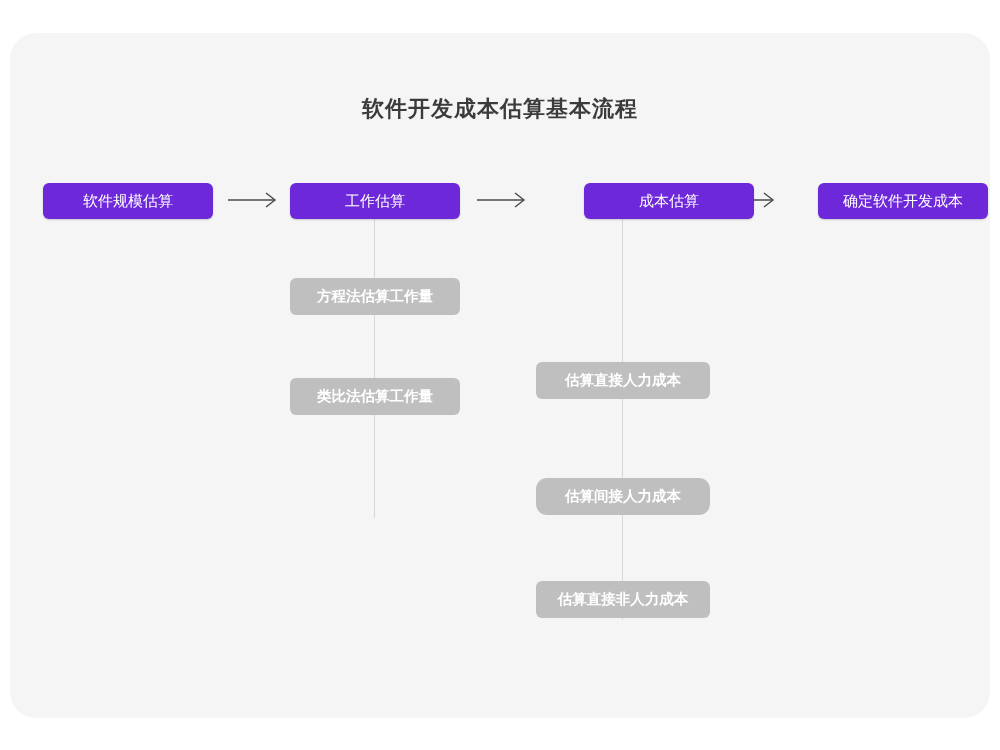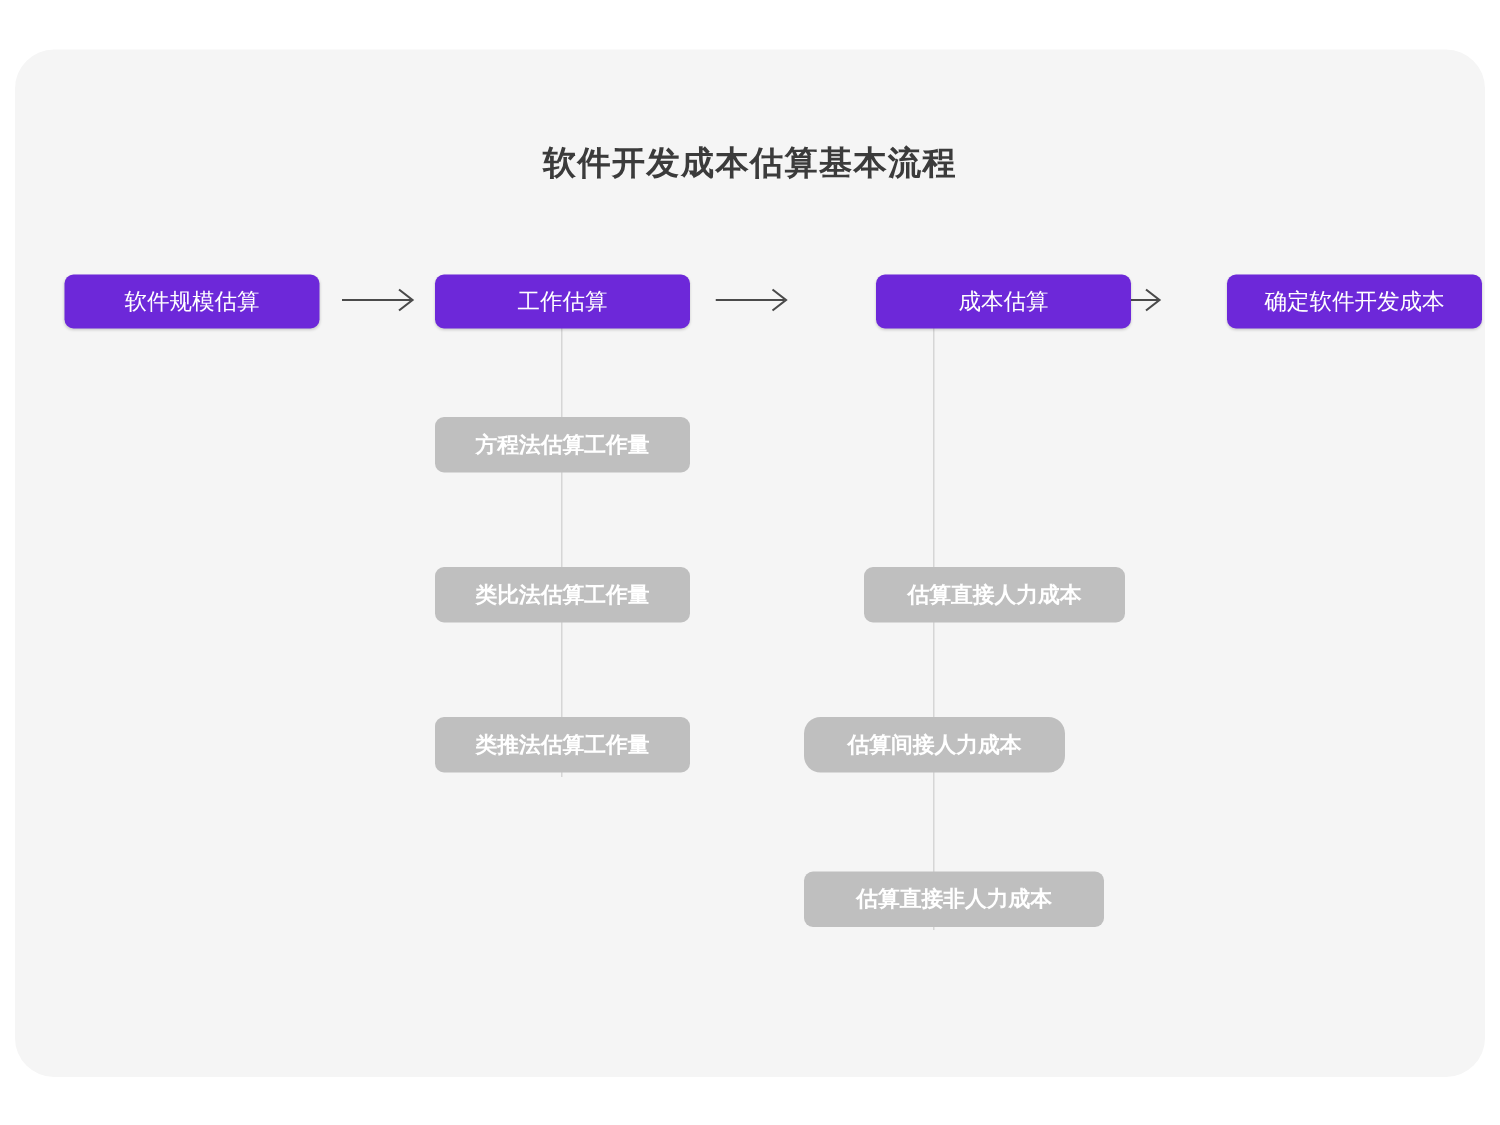--- a/index.html
+++ b/index.html
@@ -110,22 +110,21 @@
   <div class="node primary" style="left:290px; top:183px; width:170px; height:36px;">工作估算</div>
 
   <div class="node primary" style="left:538px; top:183px; width:170px; height:36px;margin-left:46px;">成本估算</div>
 
   <div class="node primary" style="left:786px; top:183px; width:170px; height:36px;margin-left:32px;">确定软件开发成本</div>
 
   <div class="node secondary" style="left:290px; top:278px; width:170px; height:37px;">方程法估算工作量</div>
 
   <div class="node secondary" style="left:290px; top:378px; width:170px; height:37px;">类比法估算工作量</div>
 
-  <div class="node secondary" style="left:290px; top:478px; width:170px; height:37px;">类推法估算工作量</div>
 
 
-  <div class="node secondary" style="left:536px; top:378px; width:174px; height:37px;margin-left:40px;">估算直接人力成本</div>
+  <div class="node secondary" style="left:536px; top:362px; width:174px; height:37px;">估算直接人力成本</div>
 
   <div class="node secondary" style="left:536px; top:478px; width:174px; height:37px;border-radius:11px;">估算间接人力成本</div>
 
-  <div class="node secondary" style="left:536px; top:581px; width:200px; height:37px;text-align:right;">估算直接非人力成本</div>
+  <div class="node secondary" style="left:536px; top:581px; width:174px; height:37px;text-align:right;">估算直接非人力成本</div>
 
 </div>
 
 </body></html>

